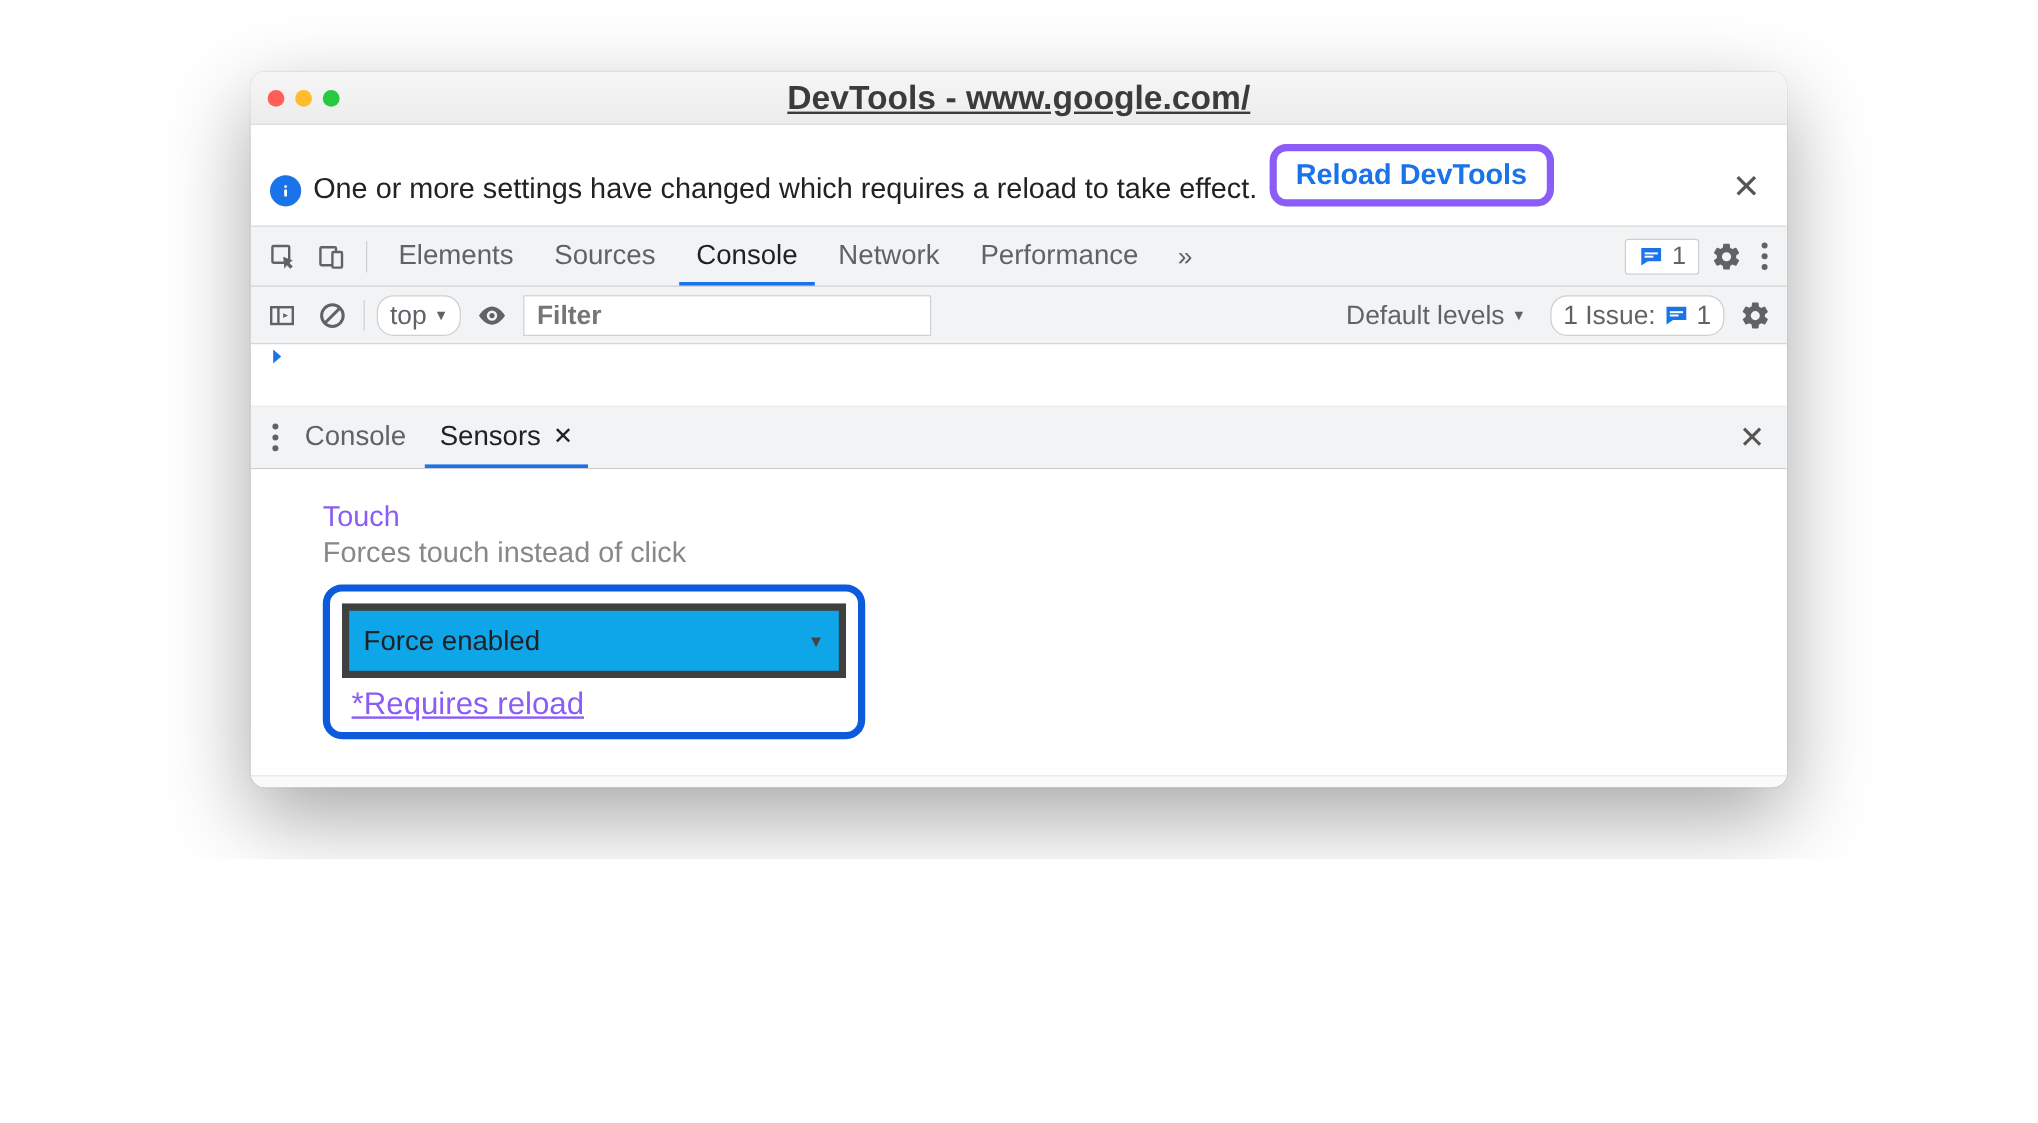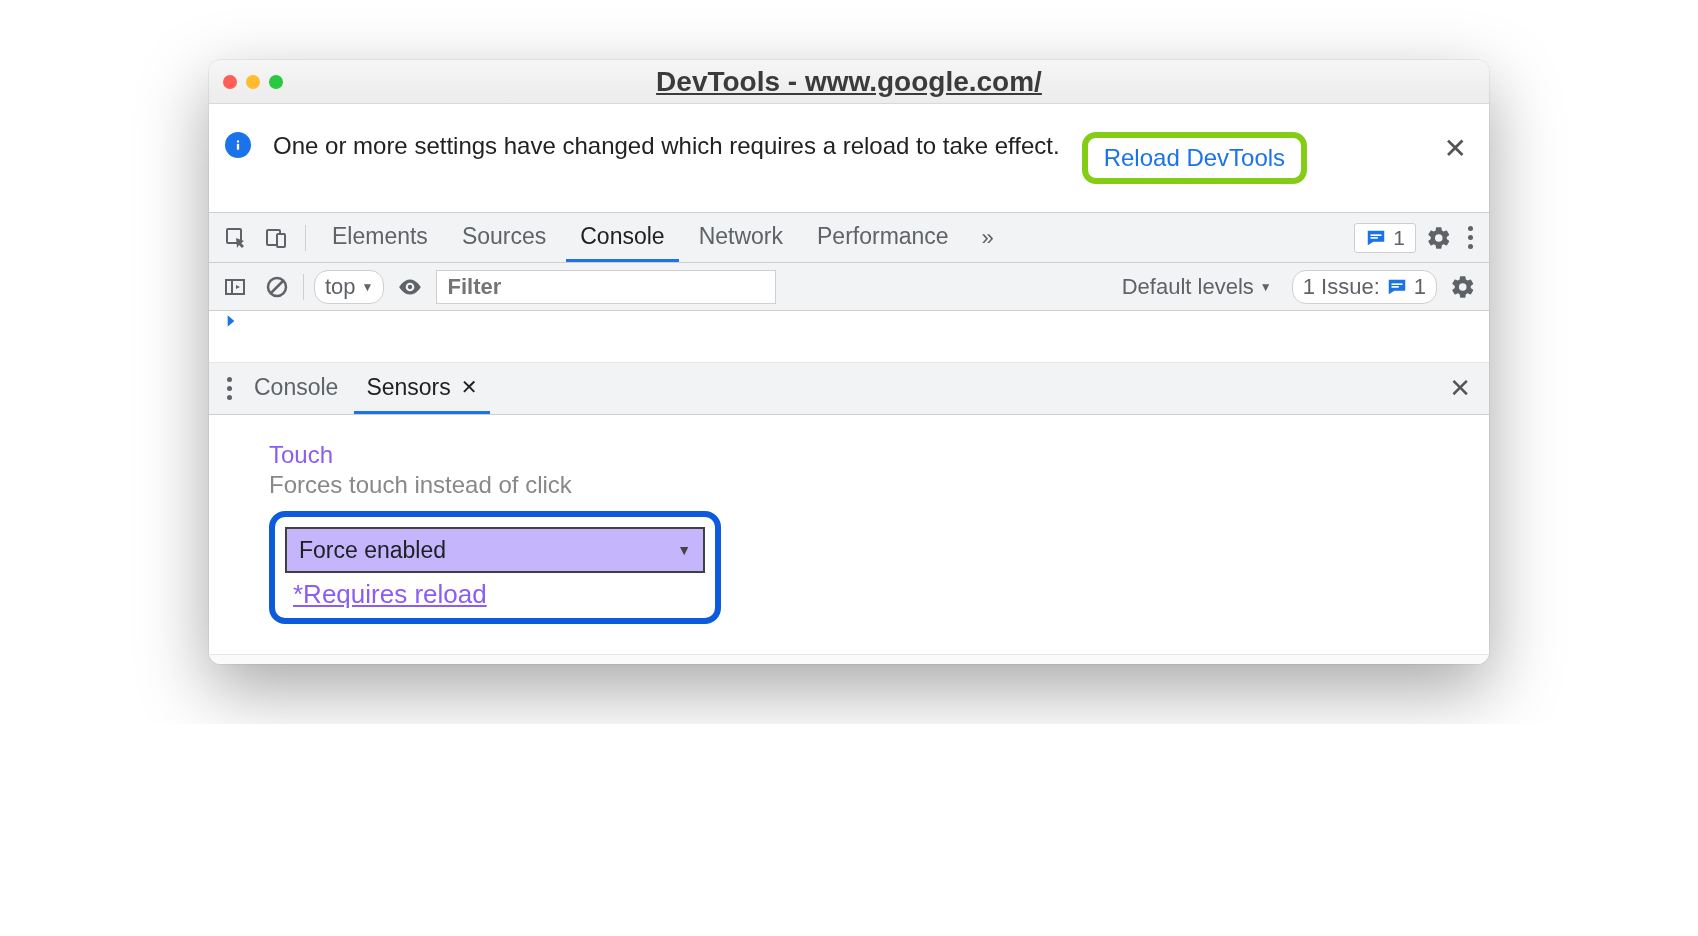--- a/index.html
+++ b/index.html
@@ -38,42 +38,42 @@
     left: 0; right: 0;
     text-align: center;
     font-size: 28px;
     font-weight: 600;
     color: #3b3b3b;
     pointer-events: none;
     text-decoration: underline;
   }
   .infobar {
     display: flex;
-    align-items: flex-start;
-    padding: 28px 16px;
+    align-items: flex-end;
+    padding: 16px 16px;
     border-bottom: 1px solid #d0d0d0;
     background: #fff;
-    gap: 22px;
+    gap: 10px;
   }
   .info-icon {
     width: 26px; height: 26px; border-radius: 50%;
     background: #1a73e8;
     display: flex; align-items: center; justify-content: center;
     flex: 0 0 auto;
   }
   .info-icon svg { width: 14px; height: 14px; fill: #fff; }
   .info-msg { flex: 0 1 auto; font-size: 24px; color: #222; }
   .reload-btn {
     flex: 0 0 auto;
     background: #fff;
     color: #1a73e8;
     font-size: 24px;
-    font-weight: 400;
+    font-weight: 700;
     padding: 6px 16px;
-    border: 6px solid #84cc16;
+    border: 6px solid #8b5cf6;
     border-radius: 14px;
     cursor: pointer;
   }
   .infobar .spacer { flex: 1; }
   .close-x {
     flex: 0 0 auto;
     font-size: 28px;
     color: #555;
     padding: 0 6px;
     cursor: pointer;
@@ -158,23 +158,23 @@
   }
   .section-title { font-size:24px;color:#8b5cf6;margin-bottom:2px;}
   .section-sub { font-size:24px;color:#888;margin-bottom:12px;}
   .highlight-box {
     display:inline-block;
     border:6px solid #0d5bdd;
     border-radius:16px;
     padding:10px 10px 8px 10px;
   }
   .select-box {
-    width:420px;height:46px;
-    border:2px solid #404040;
-    background:#c4b5fd;
+    width:420px;height:62px;
+    border:6px solid #404040;
+    background:#0ea5e9;
     display:flex;align-items:center;justify-content:space-between;
     padding:0 12px;font-size:23px;color:#202124;cursor:pointer;
     margin-bottom: 6px;
   }
   .select-box .caret { font-size:14px;color:#444;}
   .reload-note { font-size:26px;color:#8b5cf6;padding-left:8px;text-decoration:underline;}
   .more-chevrons { font-size:22px;letter-spacing:-4px;}
   svg { display:block; }
 </style>
 </head>

